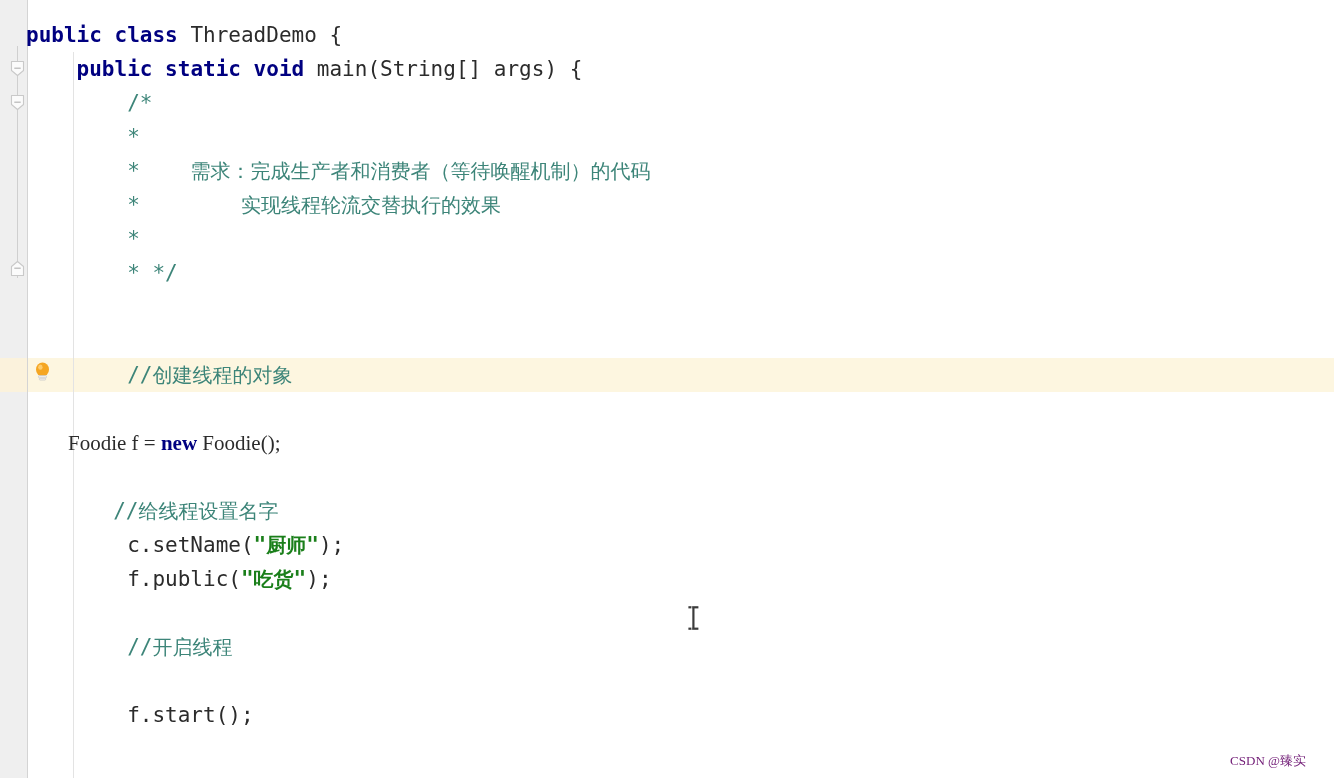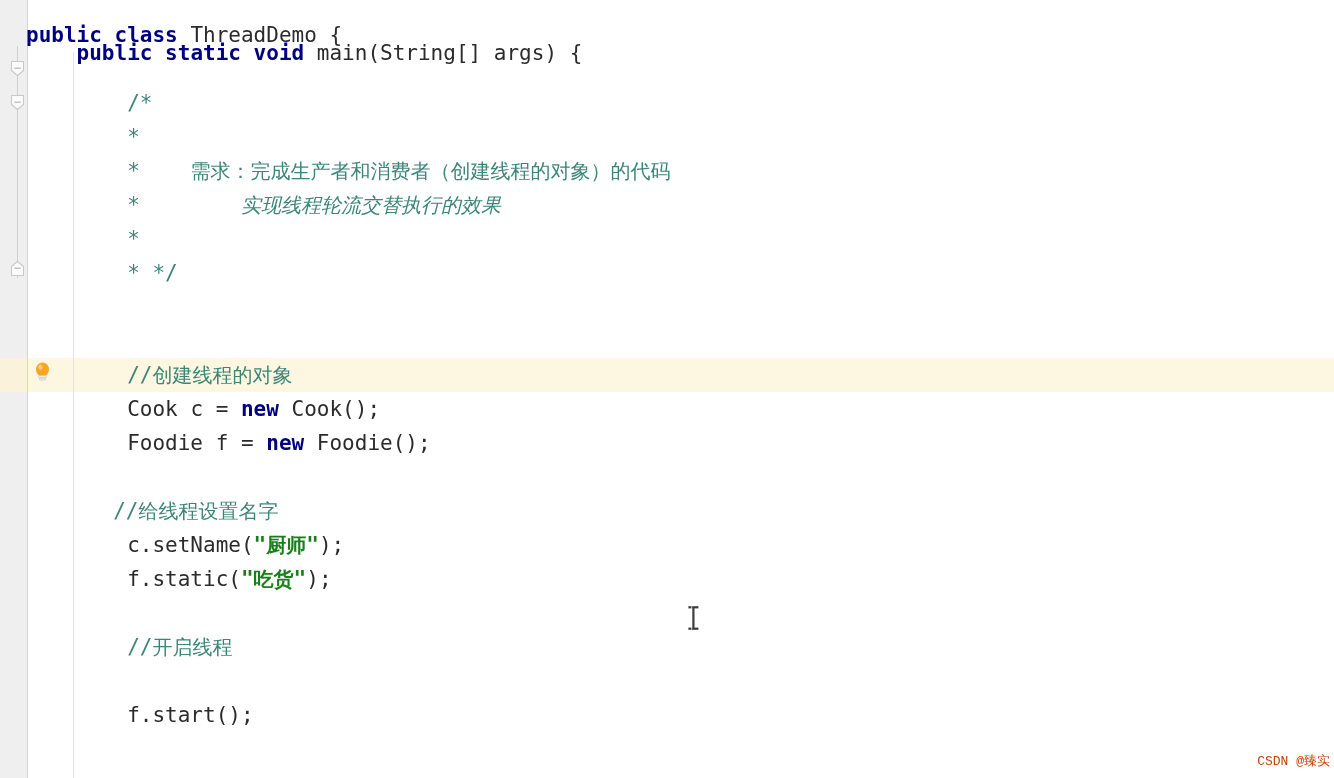--- a/index.html
+++ b/index.html
@@ -111,25 +111,25 @@
   
   #mouse-cursor {
     position: absolute;
     z-index: 9;
   }
   #mouse-cursor svg { display: block; }
 
   
   #watermark {
     position: absolute;
-    right: 4px;
+    right: 28px;
     bottom: 8px;
-    font-family: Liberation Mono, monospace;
+    font-family: Liberation Serif, serif;
     font-size: 13px;
-    color: #c2410c;
+    color: #701a75;
     z-index: 8;
     white-space: pre;
   }
 </style>
 </head>
 <body>
 
 <div id="editor">
 
   <div id="line-highlight" style="top: 358px; height: 34px;"></div>
@@ -166,36 +166,35 @@
     <svg width="19" height="22" viewBox="0 0 19 22">
       <ellipse cx="9.5" cy="8.5" rx="6.5" ry="7" fill="#f5a623"></ellipse>
       <ellipse cx="7.4" cy="6.2" rx="2.2" ry="2.6" fill="#ffd27a" opacity="0.85"></ellipse>
       <rect x="5.6" y="14.6" width="7.8" height="2.3" rx="0.6" fill="#f0f0f0" stroke="#c9c9c9" stroke-width="0.7"></rect>
       <rect x="6.4" y="17.2" width="6.2" height="1.9" rx="0.6" fill="#f0f0f0" stroke="#c9c9c9" stroke-width="0.7"></rect>
     </svg>
   </div>
 
   <div id="code">
       <div class="line" style="top: 18px; left: 26px;"><span class="tok kw">public </span><span class="tok kw">class </span><span class="tok ident">ThreadDemo</span><span class="tok plain"> {</span></div>
-      <div class="line" style="top: 36px; left: 26px;"><span class="tok plain">    </span><span class="tok kw">public </span><span class="tok kw">static </span><span class="tok kw">void </span><span class="tok ident">main</span><span class="tok plain">(String[] args) {</span></div>
+      <div class="line" style="top: 52px; left: 26px;"><span class="tok plain">    </span><span class="tok kw">public </span><span class="tok kw">static </span><span class="tok kw">void </span><span class="tok ident">main</span><span class="tok plain">(String[] args) {</span></div>
       <div class="line" style="top: 86px; left: 26px;"><span class="tok plain">        </span><span class="tok comment">/*</span></div>
       <div class="line" style="top: 120px; left: 26px;"><span class="tok plain">        </span><span class="tok comment">*</span></div>
-      <div class="line" style="top: 154px; left: 26px;"><span class="tok plain">        </span><span class="tok comment">*    </span><span class="tok comment cjk">需求：完成生产者和消费者（创建线程的对象）的代码</span></div>
-      <div class="line" style="top: 188px; left: 26px; font-style: italic;"><span class="tok plain">        </span><span class="tok comment">*        </span><span class="tok comment cjk">实现线程轮流交替执行的效果</span></div>
+      <div class="line" style="top: 154px; left: 26px;"><span class="tok plain">        </span><span class="tok comment">*    </span><span class="tok comment cjk">需求：完成生产者和消费者（等待唤醒机制）的代码</span></div>
+      <div class="line" style="top: 188px; left: 26px;"><span class="tok plain">        </span><span class="tok comment">*        </span><span class="tok comment cjk">实现线程轮流交替执行的效果</span></div>
       <div class="line" style="top: 222px; left: 26px;"><span class="tok plain">        </span><span class="tok comment">*</span></div>
       <div class="line" style="top: 256px; left: 26px;"><span class="tok plain">        </span><span class="tok comment">* */</span></div>
       <div class="line" style="top: 290px; left: 26px;">&nbsp;</div>
       <div class="line" style="top: 324px; left: 26px;">&nbsp;</div>
       <div class="line" style="top: 358px; left: 26px;"><span class="tok plain">        </span><span class="tok comment">//</span><span class="tok comment cjk">创建线程的对象</span></div>
-      <div class="line" style="top: 392px; left: 26px;"><span class="tok plain">        </span><span class="tok ident">Cook</span><span class="tok plain"> c = </span><span class="tok kw">new </span><span class="tok ident">Cook</span><span class="tok plain">();</span></div>
-      <div class="line" style="top: 426px; left: 26px;"><span class="tok plain">        </span><span class="tok ident">Foodie</span><span class="tok plain"> f = </span><span class="tok kw">new </span><span class="tok ident">Foodie</span><span class="tok plain">();</span></div>
+      <div class="line" style="top: 426px; left: 26px; font-family: Liberation Serif, serif;"><span class="tok plain">        </span><span class="tok ident">Foodie</span><span class="tok plain"> f = </span><span class="tok kw">new </span><span class="tok ident">Foodie</span><span class="tok plain">();</span></div>
       <div class="line" style="top: 460px; left: 26px;">&nbsp;</div>
       <div class="line" style="top: 494px; left: 12px;"><span class="tok plain">        </span><span class="tok comment">//</span><span class="tok comment cjk">给线程设置名字</span></div>
       <div class="line" style="top: 528px; left: 26px;"><span class="tok plain">        </span><span class="tok plain">c.setName(</span><span class="tok strq">"</span><span class="tok str cjk">厨师</span><span class="tok strq">"</span><span class="tok plain">);</span></div>
-      <div class="line" style="top: 562px; left: 26px;"><span class="tok plain">        </span><span class="tok plain">f.static(</span><span class="tok strq">"</span><span class="tok str cjk">吃货</span><span class="tok strq">"</span><span class="tok plain">);</span></div>
+      <div class="line" style="top: 562px; left: 26px;"><span class="tok plain">        </span><span class="tok plain">f.public(</span><span class="tok strq">"</span><span class="tok str cjk">吃货</span><span class="tok strq">"</span><span class="tok plain">);</span></div>
       <div class="line" style="top: 596px; left: 26px;">&nbsp;</div>
       <div class="line" style="top: 630px; left: 26px;"><span class="tok plain">        </span><span class="tok comment">//</span><span class="tok comment cjk">开启线程</span></div>
       <div class="line" style="top: 698px; left: 26px;"><span class="tok plain">        </span><span class="tok plain">f.start();</span></div>
     </div>
 
   <div id="mouse-cursor" style="left: 687px; top: 605px;">
     <svg width="13" height="26" viewBox="0 0 13 26">
       <g fill="#3c3c3c">
         <rect x="5.2" y="2" width="2.3" height="22"></rect>
         <rect x="1.4" y="1.2" width="10" height="2.2"></rect>

